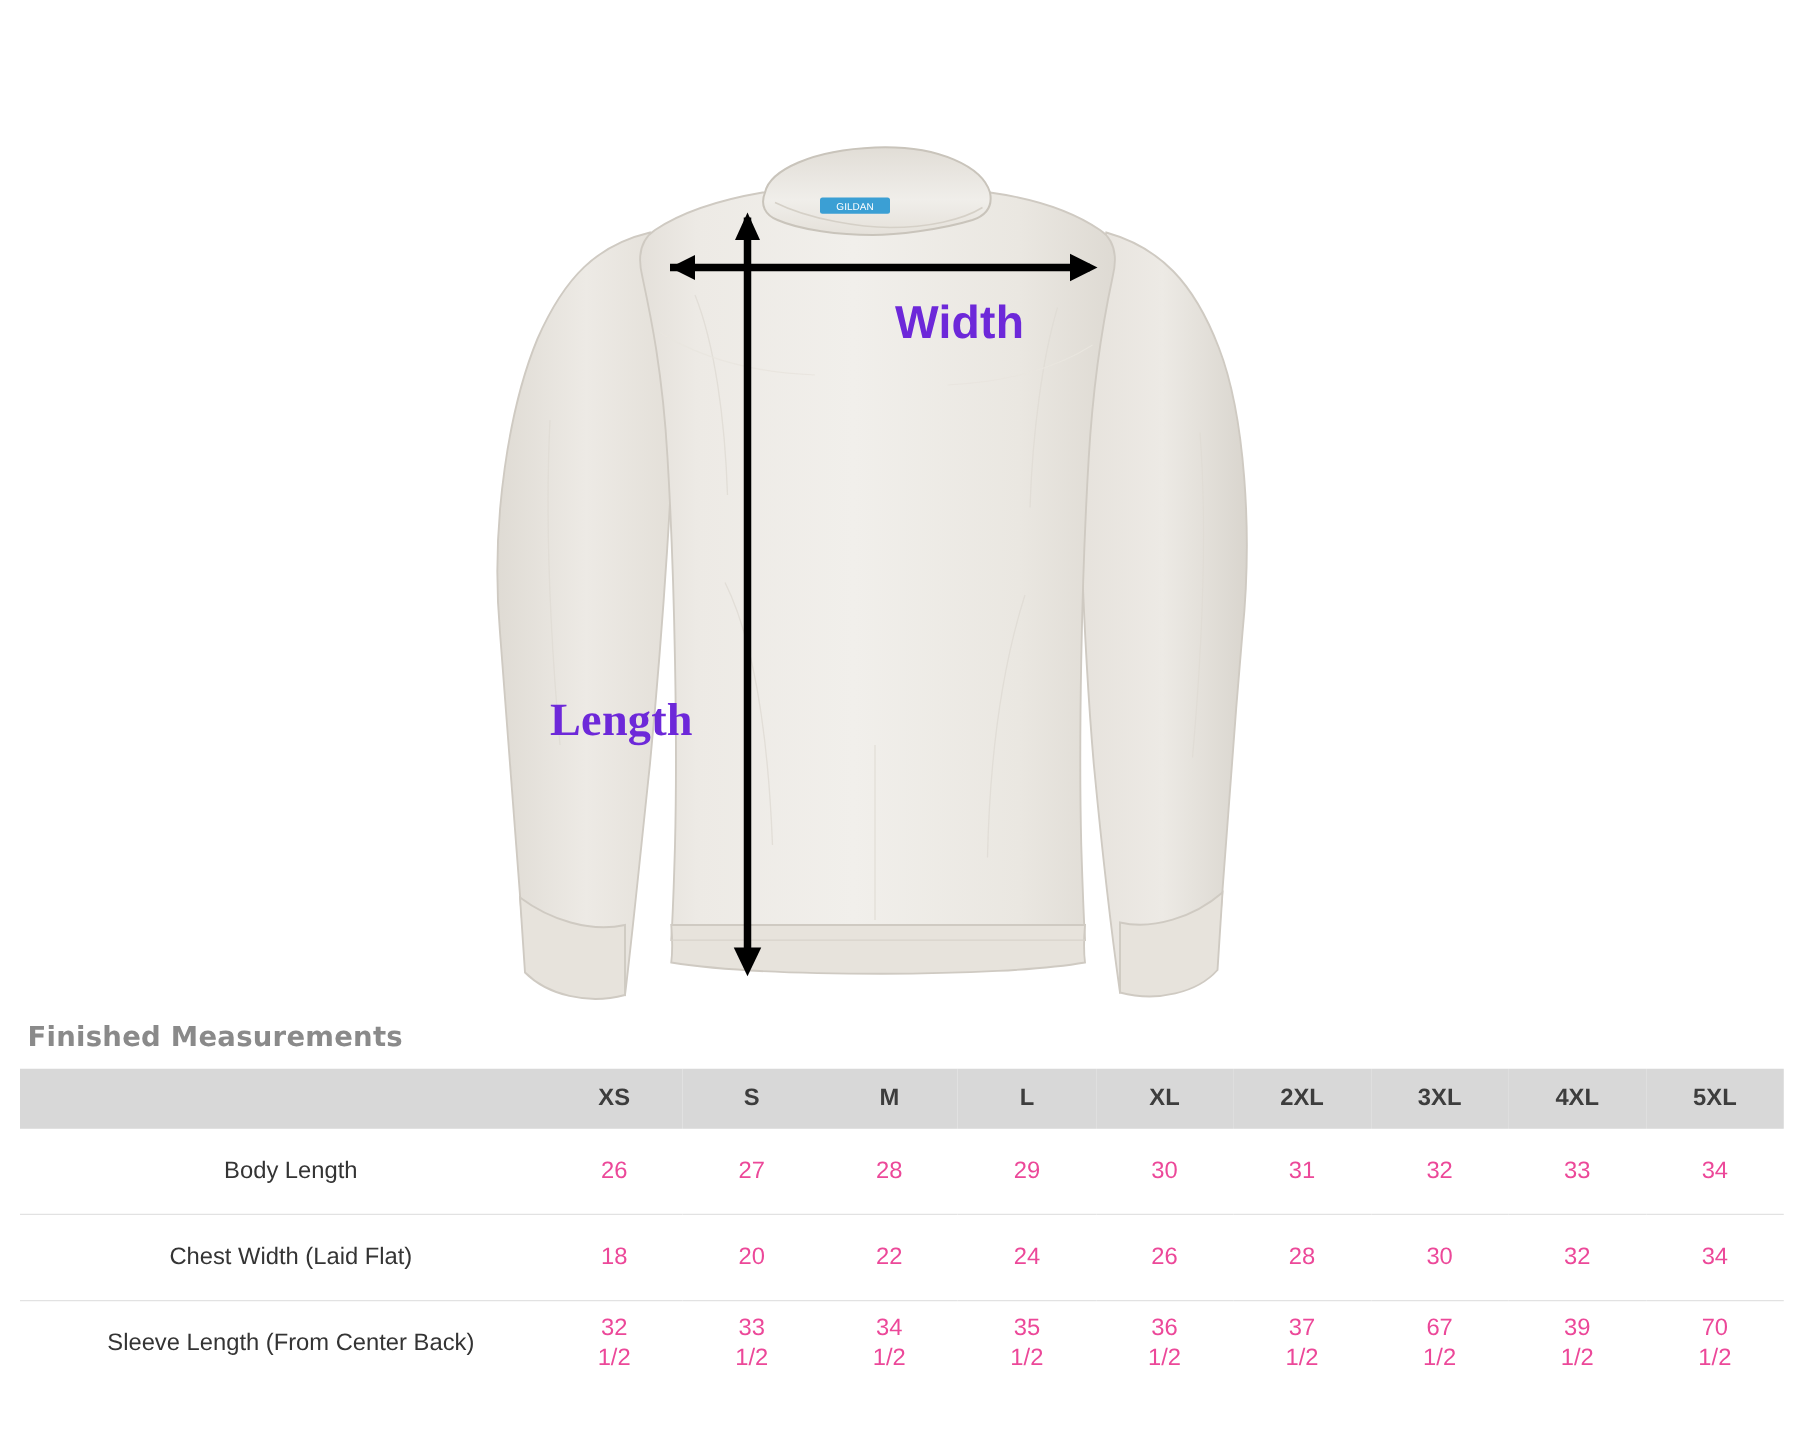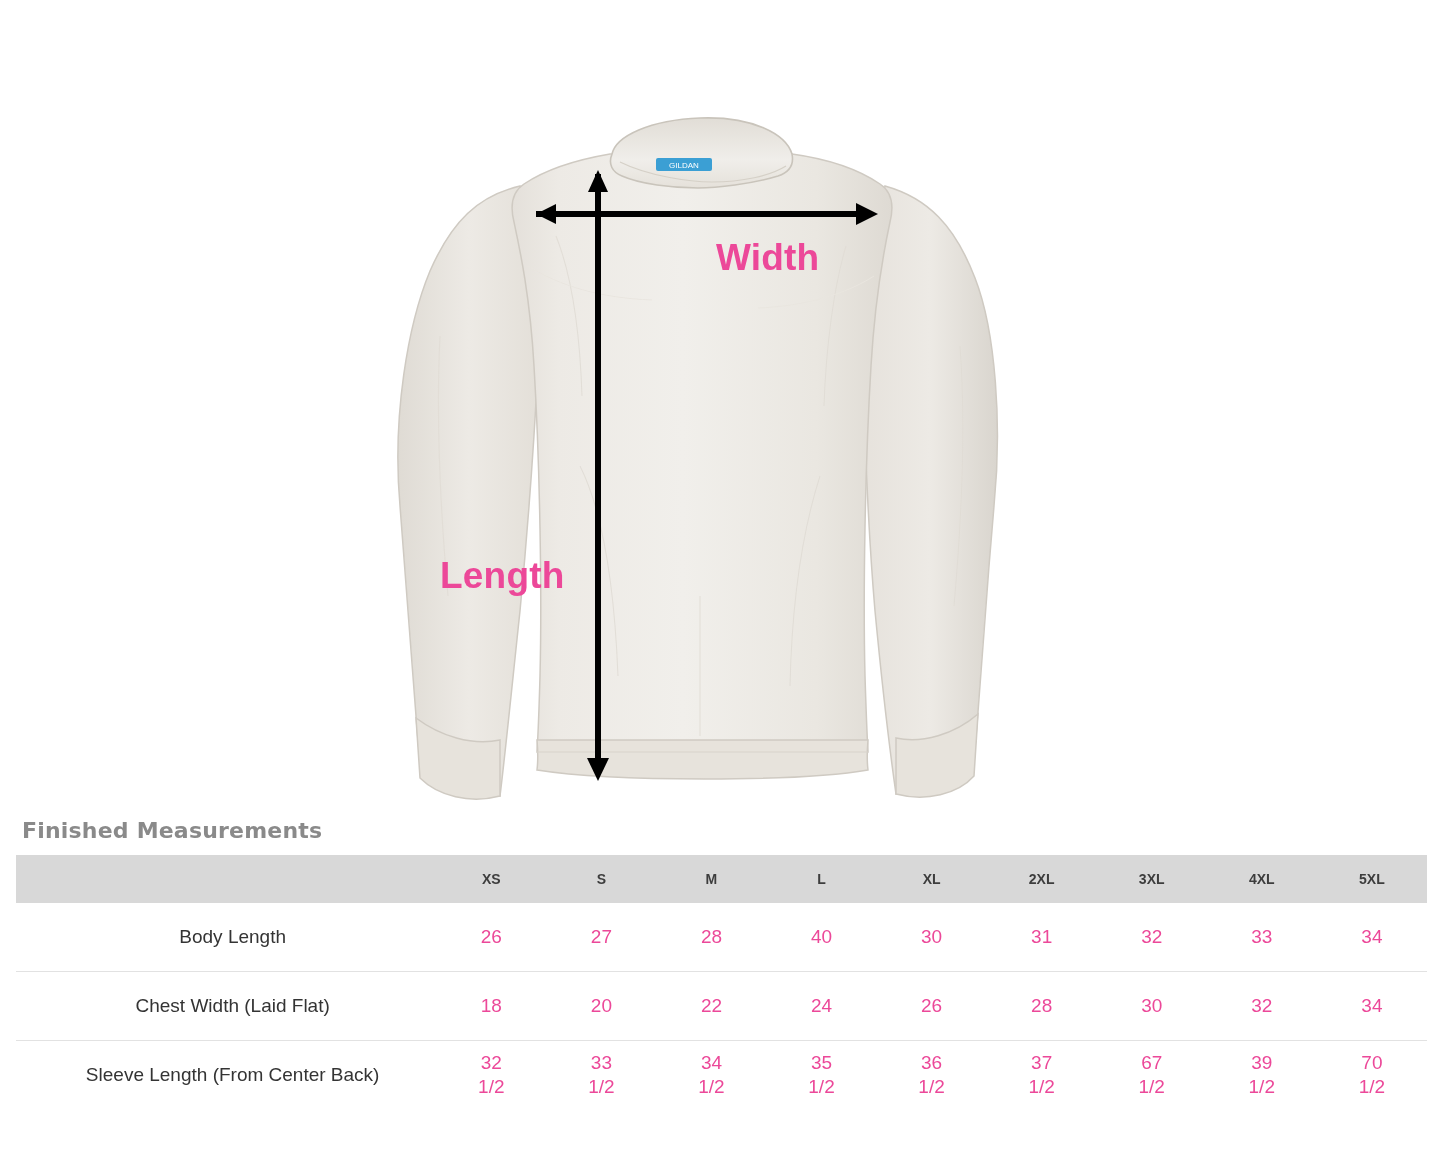--- a/index.html
+++ b/index.html
@@ -25,27 +25,27 @@
     margin-top: 36px;
   }
   #sweatshirt-svg {
     position: absolute;
     left: 0;
     top: 0;
   }
   .annotation-label {
     position: absolute;
     font-weight: bold;
-    color: #ec4899;
+    color: #6d28d9;
     font-size: 37px;
     letter-spacing: 0.2px;
     white-space: nowrap;
   }
   #width-label { left: 716px; top: 201px; }
-  #length-label { left: 440px; top: 519px; }
+  #length-label { left: 440px; top: 519px; font-family: Liberation Serif, serif; }
 
   
   #measurements {
     position: absolute;
     left: 0;
     top: 800px;
     width: 1445px;
   }
   #measurements-title {
     font-family: "DejaVu Sans", sans-serif;
@@ -60,21 +60,21 @@
     width: 1411px;
     margin-left: 16px;
     table-layout: fixed;
   }
   table.size-table col.label-col { width: 420px; }
   table.size-table col.size-col { width: 110px; }
 
   table.size-table thead th {
     background: #d8d8d8;
     color: #3d3d3d;
-    font-size: 14px;
+    font-size: 19px;
     font-weight: bold;
     height: 46px;
     text-align: center;
     vertical-align: middle;
   }
   table.size-table thead th.label-head {
     text-align: left;
   }
   table.size-table tbody td {
     font-size: 19px;
@@ -247,21 +247,21 @@
         <th>4XL</th>
         <th>5XL</th>
       </tr>
     </thead>
     <tbody>
       <tr>
         <td class="row-label">Body Length</td>
         <td>26</td>
         <td>27</td>
         <td>28</td>
-        <td>40</td>
+        <td>29</td>
         <td>30</td>
         <td>31</td>
         <td>32</td>
         <td>33</td>
         <td>34</td>
       </tr>
       <tr>
         <td class="row-label">Chest Width (Laid Flat)</td>
         <td>18</td>
         <td>20</td>

